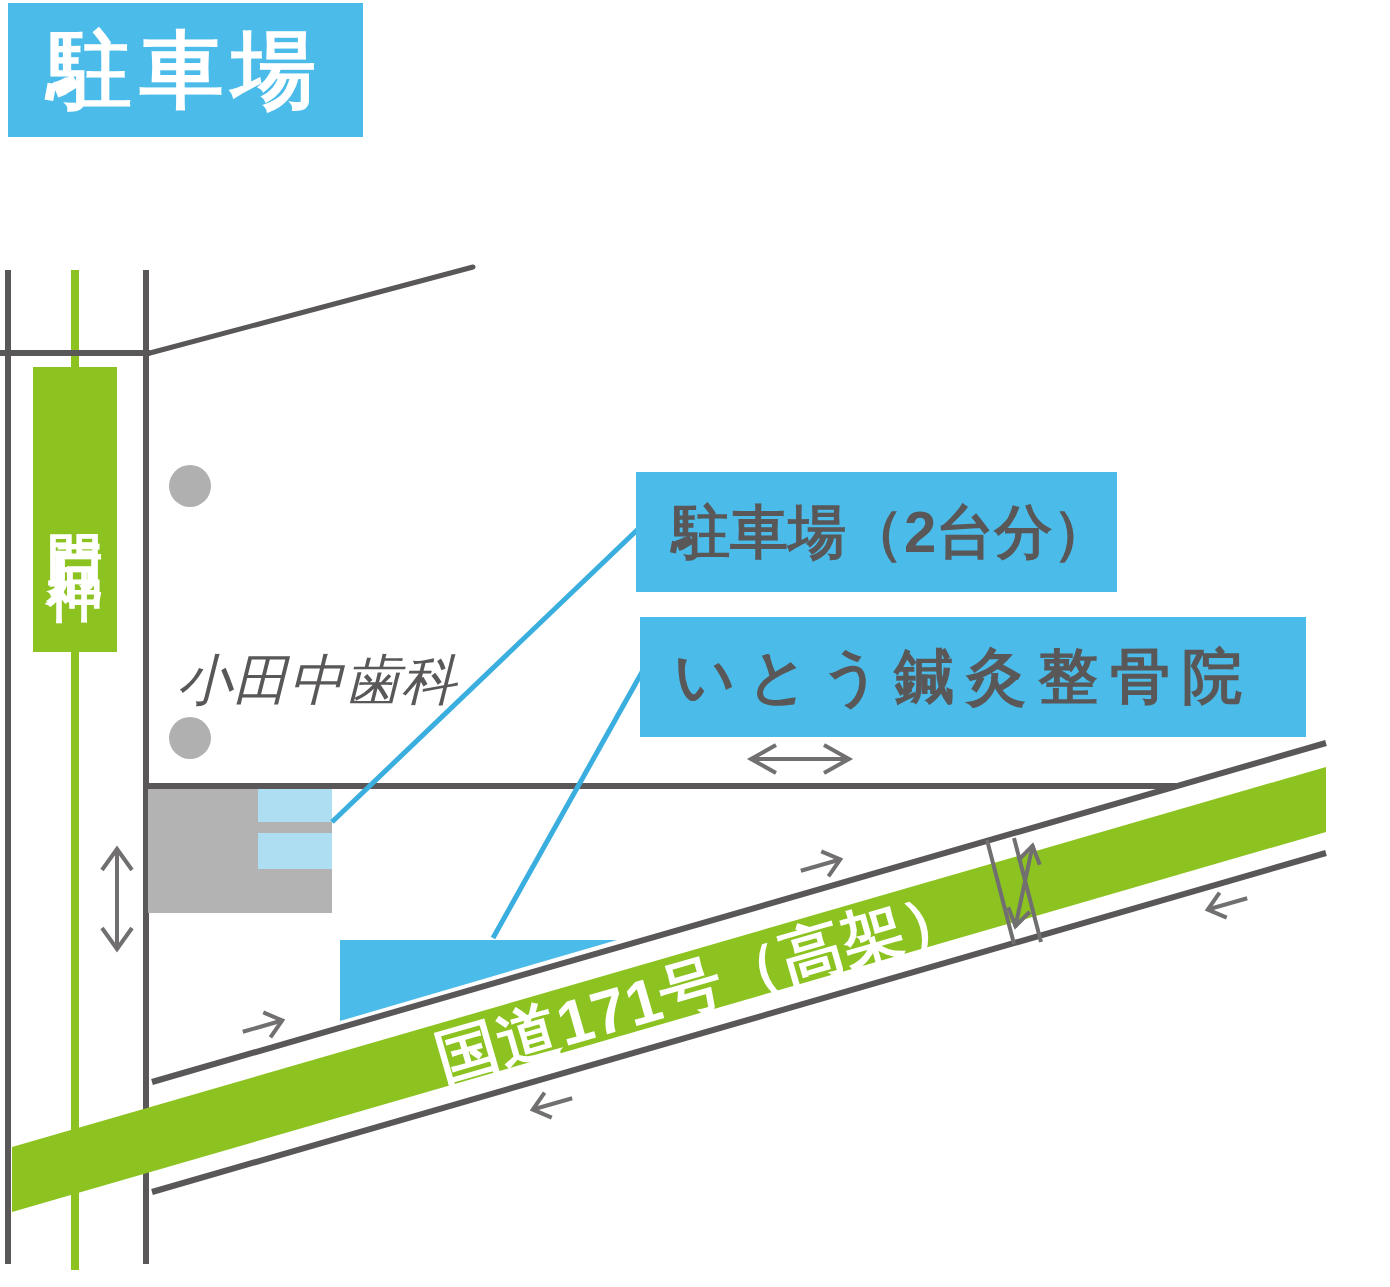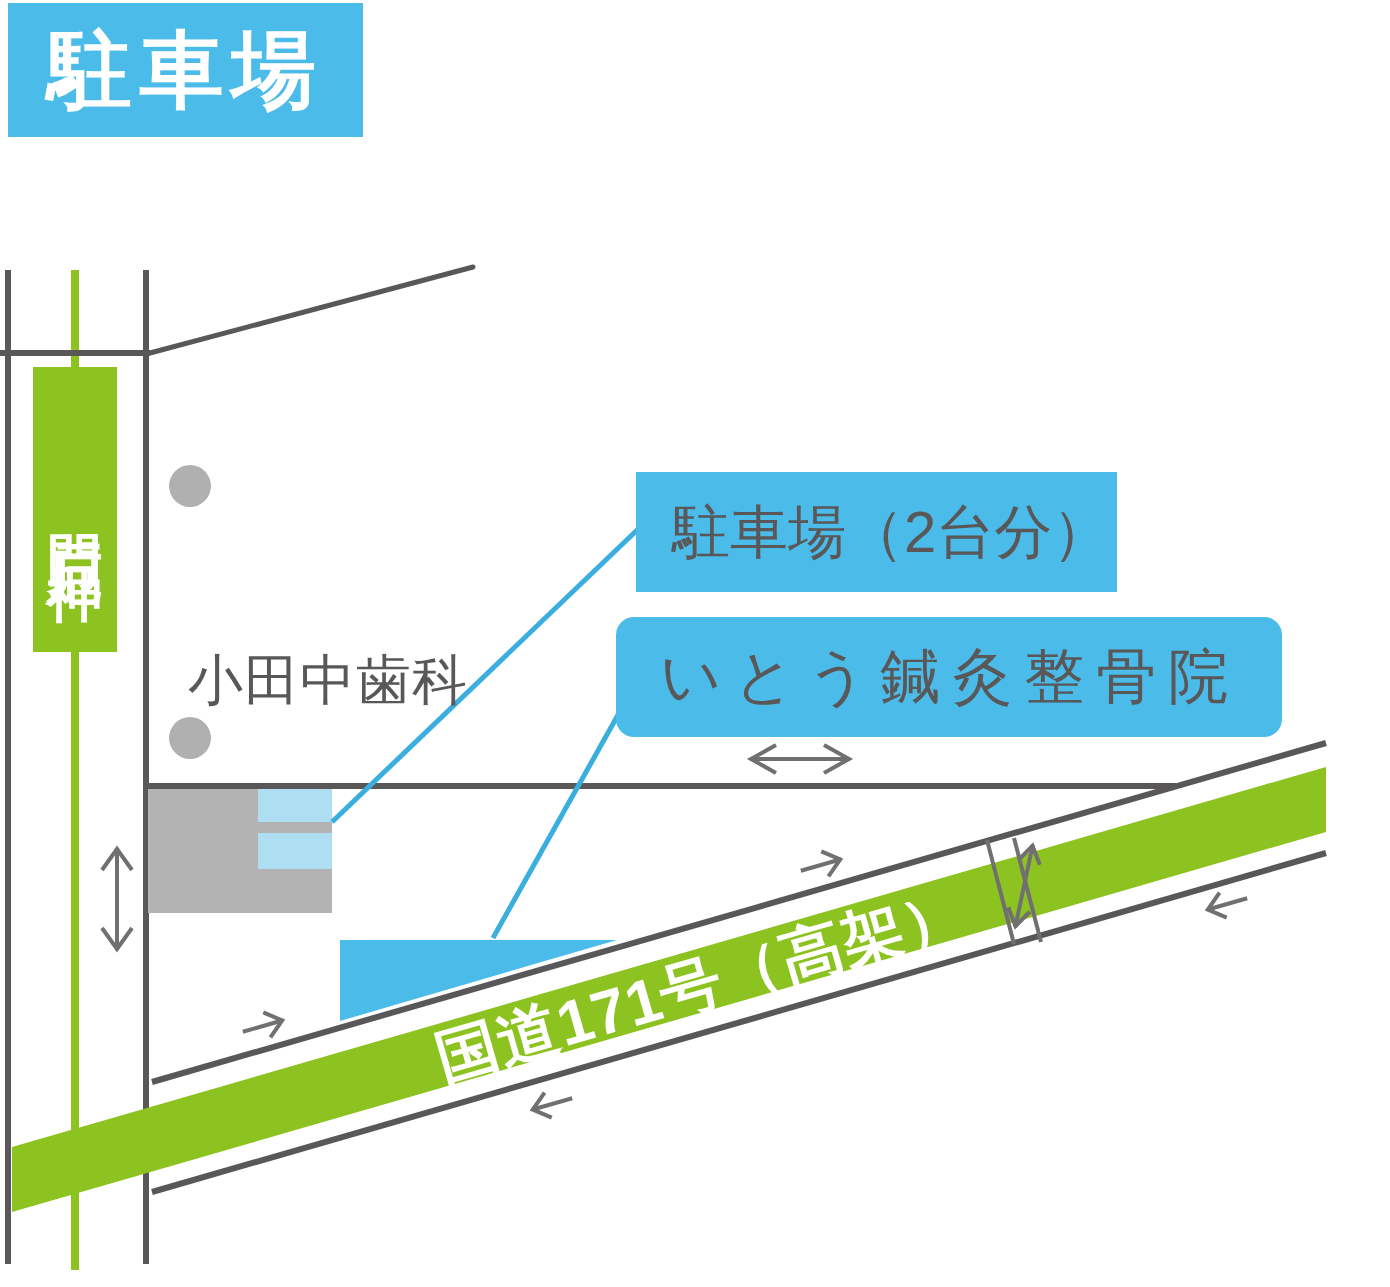--- a/index.html
+++ b/index.html
@@ -19,27 +19,27 @@
   .f-dot{fill:var(--dot,#b0b0b0);}
 
   .lbl{position:absolute;white-space:nowrap;}
   .title-box{left:8px;top:3px;width:355px;height:134px;background:var(--blue,#4bbce9);
              color:#fff;font-size:84px;font-weight:bold;letter-spacing:8px;
              text-align:center;line-height:134px;}
   .station-box{left:33px;top:367px;width:84px;height:285px;background:var(--green,#8cc320);
                color:#fff;font-size:56px;font-weight:bold;letter-spacing:10px;
                writing-mode:vertical-rl;text-align:center;line-height:84px;}
   .poi-fm{left:174px;top:513px;color:var(--dark,#595757);font-size:58px;}
-  .poi-dental{left:188px;top:644px;color:var(--dark,#595757);font-size:55px;letter-spacing:1px;}
+  .poi-dental{left:177px;top:644px;color:var(--dark,#595757);font-size:55px;letter-spacing:1px;font-style:italic;}
   .callout{background:var(--blue,#4bbce9);color:var(--dark,#595757);
-           font-weight:normal;}
+           font-weight:bold;}
   .callout.parking{left:636px;top:472px;width:481px;height:120px;
                    font-size:58px;line-height:120px;padding-left:36px;box-sizing:border-box;}
-  .callout.clinic{left:616px;top:617px;width:666px;height:120px;
-                  font-size:60px;line-height:120px;letter-spacing:12px;padding-left:44px;box-sizing:border-box;border-radius:18px;}
+  .callout.clinic{left:640px;top:617px;width:666px;height:120px;
+                  font-size:60px;line-height:120px;letter-spacing:12px;padding-left:34px;box-sizing:border-box;}
   .road-label{left:426px;top:1021px;color:#fff;font-size:62px;font-weight:bold;
               transform:rotate(-16.1deg);transform-origin:0 0;letter-spacing:1px;}
 </style>
 </head>
 <body>
 
 <div class="page">
 
   <svg class="maplayer" width="1390" height="1287" viewBox="0 0 1390 1287">
 

